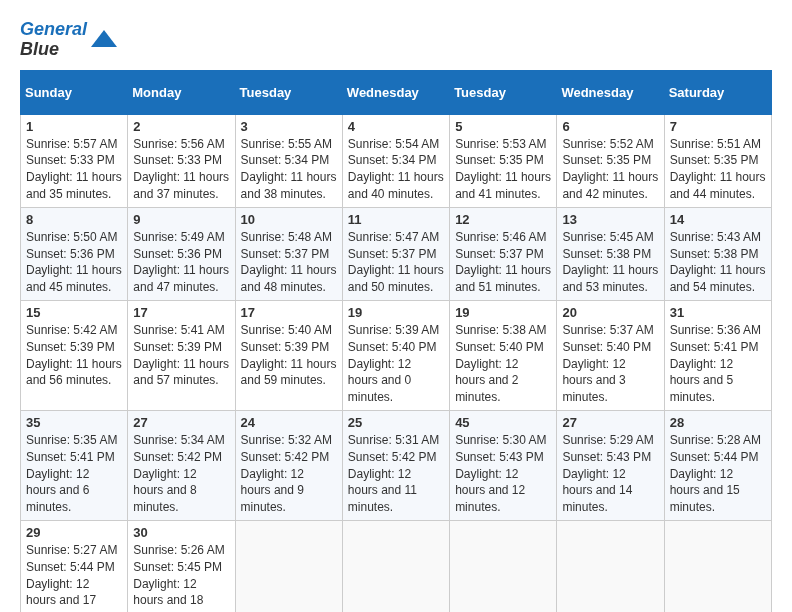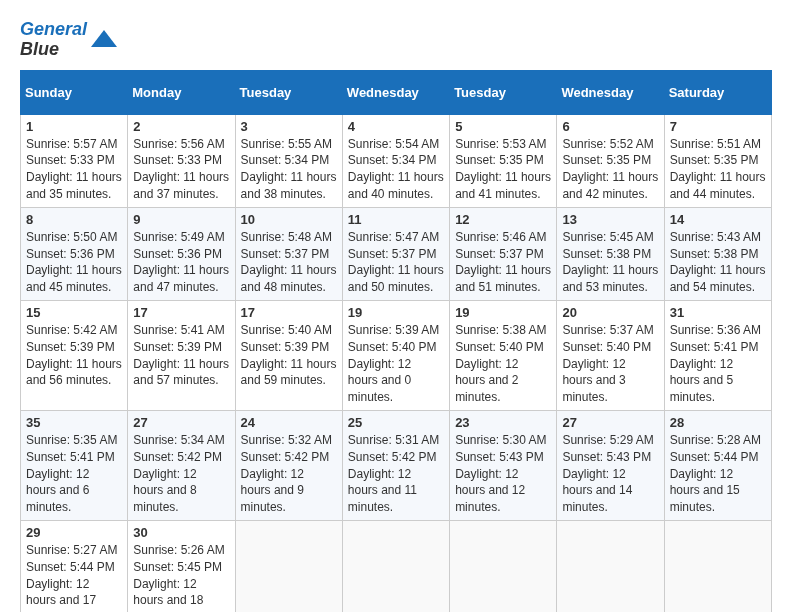--- a/index.html
+++ b/index.html
@@ -145,21 +145,21 @@
         <td><span class="day-num">19</span><span class="cell-text">Sunrise: 5:39 AM<br>Sunset: 5:40 PM<br>Daylight: 12 hours and 0 minutes.</span></td>
         <td><span class="day-num">19</span><span class="cell-text">Sunrise: 5:38 AM<br>Sunset: 5:40 PM<br>Daylight: 12 hours and 2 minutes.</span></td>
         <td><span class="day-num">20</span><span class="cell-text">Sunrise: 5:37 AM<br>Sunset: 5:40 PM<br>Daylight: 12 hours and 3 minutes.</span></td>
         <td><span class="day-num">31</span><span class="cell-text">Sunrise: 5:36 AM<br>Sunset: 5:41 PM<br>Daylight: 12 hours and 5 minutes.</span></td>
       </tr>
       <tr>
         <td><span class="day-num">35</span><span class="cell-text">Sunrise: 5:35 AM<br>Sunset: 5:41 PM<br>Daylight: 12 hours and 6 minutes.</span></td>
         <td><span class="day-num">27</span><span class="cell-text">Sunrise: 5:34 AM<br>Sunset: 5:42 PM<br>Daylight: 12 hours and 8 minutes.</span></td>
         <td><span class="day-num">24</span><span class="cell-text">Sunrise: 5:32 AM<br>Sunset: 5:42 PM<br>Daylight: 12 hours and 9 minutes.</span></td>
         <td><span class="day-num">25</span><span class="cell-text">Sunrise: 5:31 AM<br>Sunset: 5:42 PM<br>Daylight: 12 hours and 11 minutes.</span></td>
-        <td><span class="day-num">23</span><span class="cell-text">Sunrise: 5:30 AM<br>Sunset: 5:43 PM<br>Daylight: 12 hours and 12 minutes.</span></td>
+        <td><span class="day-num">45</span><span class="cell-text">Sunrise: 5:30 AM<br>Sunset: 5:43 PM<br>Daylight: 12 hours and 12 minutes.</span></td>
         <td><span class="day-num">27</span><span class="cell-text">Sunrise: 5:29 AM<br>Sunset: 5:43 PM<br>Daylight: 12 hours and 14 minutes.</span></td>
         <td><span class="day-num">28</span><span class="cell-text">Sunrise: 5:28 AM<br>Sunset: 5:44 PM<br>Daylight: 12 hours and 15 minutes.</span></td>
       </tr>
       <tr>
         <td><span class="day-num">29</span><span class="cell-text">Sunrise: 5:27 AM<br>Sunset: 5:44 PM<br>Daylight: 12 hours and 17 minutes.</span></td>
         <td><span class="day-num">30</span><span class="cell-text">Sunrise: 5:26 AM<br>Sunset: 5:45 PM<br>Daylight: 12 hours and 18 minutes.</span></td>
         <td class="empty"></td>
         <td class="empty"></td>
         <td class="empty"></td>
         <td class="empty"></td>

